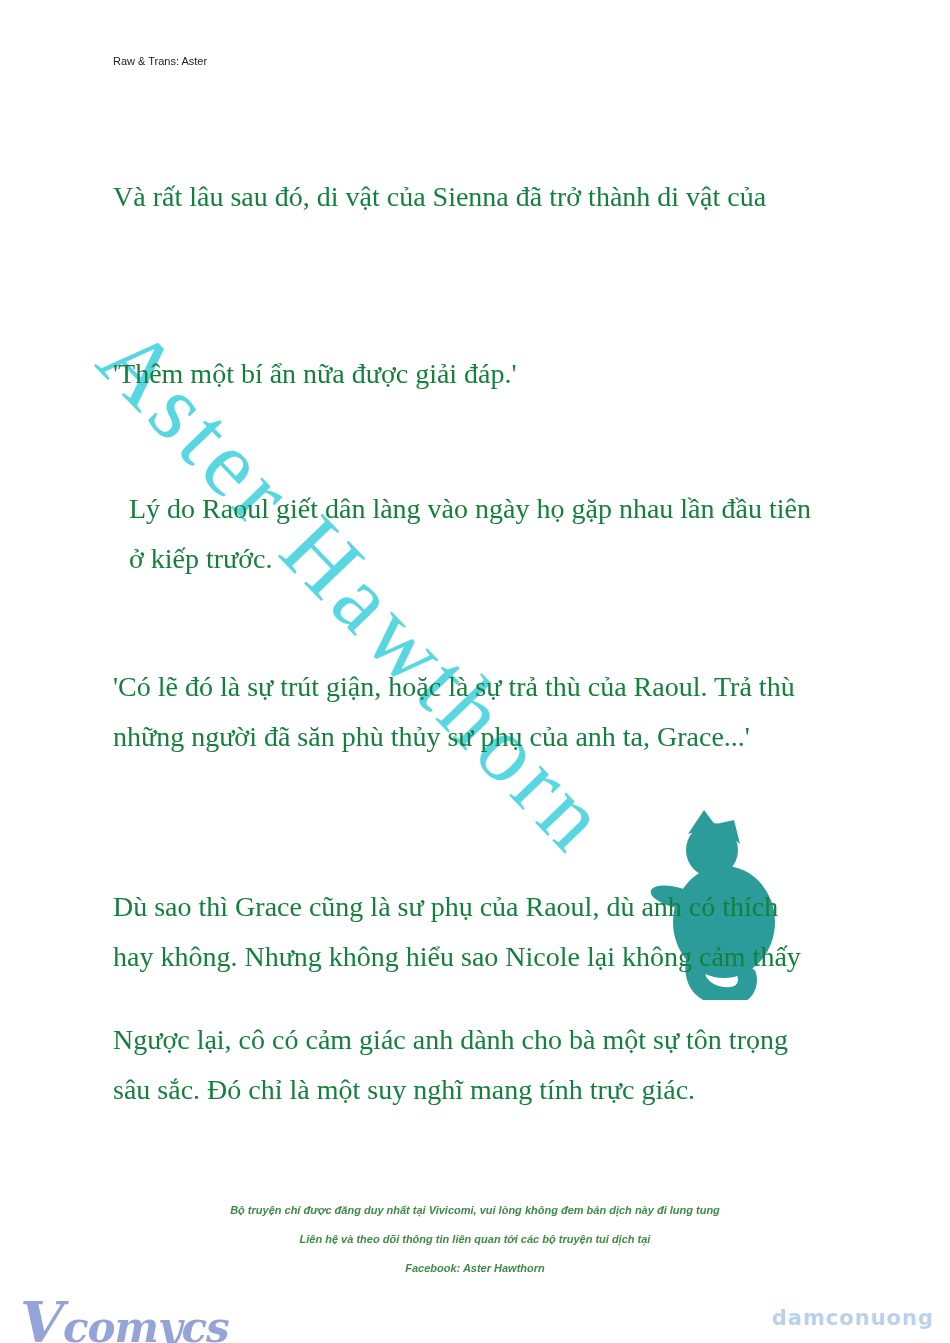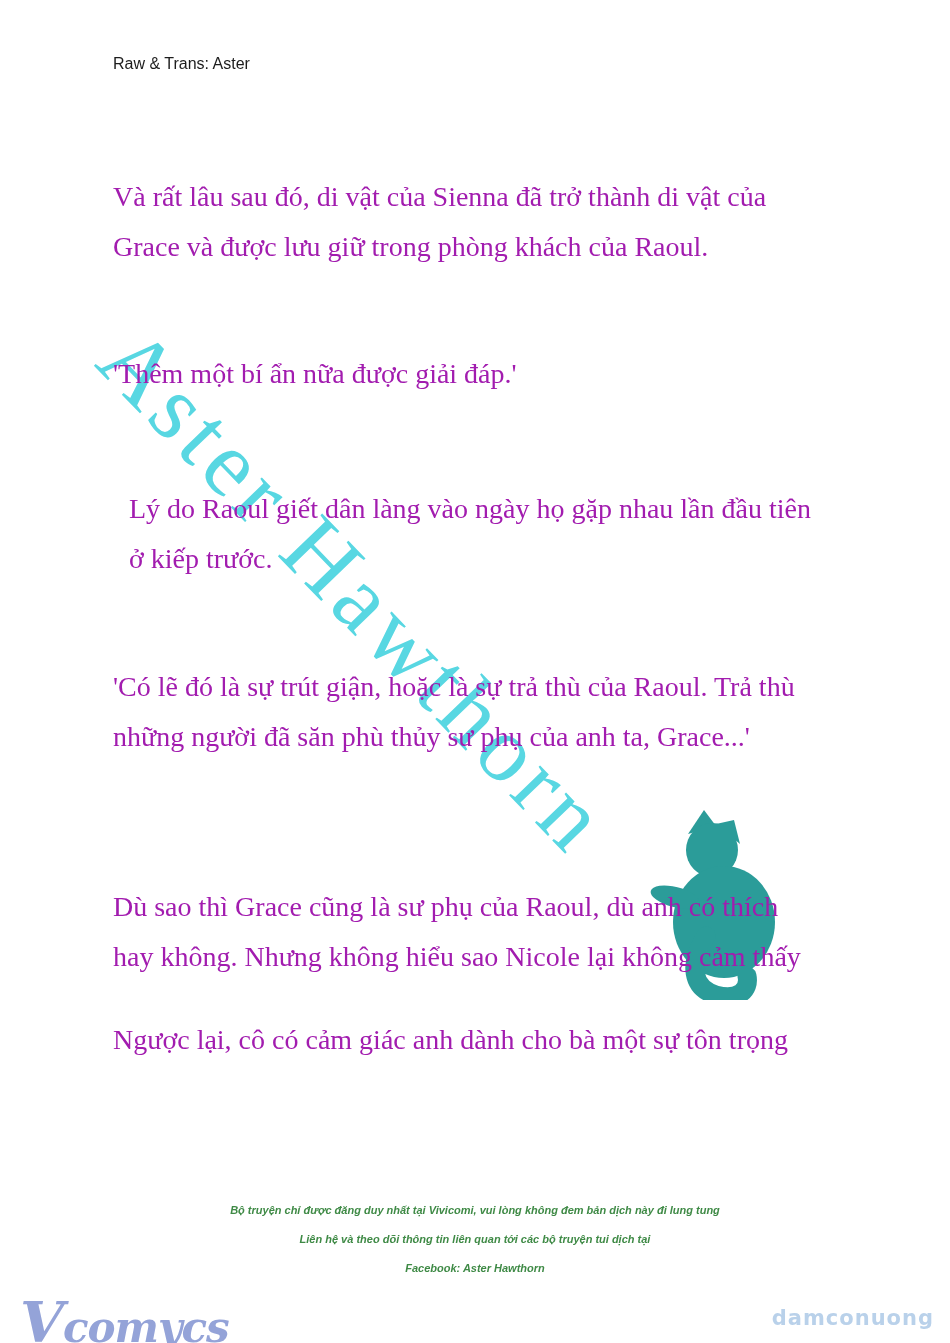--- a/index.html
+++ b/index.html
@@ -7,21 +7,21 @@
     position:relative;
     width:950px;height:1343px;
     background:#ffffff;
     overflow:hidden;
     font-family:"Liberation Serif", serif;
   }
   
   .credit{
     position:absolute;left:113px;top:55px;
     font-family:"Liberation Sans", sans-serif;
-    font-size:16px;color:#1c1c1c;
+    font-size:11px;color:#1c1c1c;
     z-index:2;
   }
   
   .watermark{
     position:absolute;left:150px;top:310px;
     font-family:"Liberation Serif", serif;
     font-size:94px;letter-spacing:6px;
     color:var(--wm-color,#58d7e2);
     white-space:nowrap;line-height:1;
     transform:rotate(46deg);
@@ -30,21 +30,21 @@
   }
   
   .cat{
     position:absolute;left:648px;top:808px;
     width:130px;height:192px;
     z-index:0;
   }
   
   .para{
     position:absolute;left:113px;width:745px;
-    font-size:28px;line-height:50px;color:#a21caf;
+    font-size:28px;line-height:50px;color:#15803d;
     z-index:1;
   }
   .p1{top:172px;}
   .p2{top:349px;}
   .p3{top:484px;margin-left:16px;}
   .p4{top:662px;}
   .p5{top:882px;}
   .p6{top:1015px;}
   
   .footer{
@@ -91,21 +91,20 @@
       <polygon points="68,16 86,12 92,36"></polygon>
       <ellipse cx="64" cy="42" rx="26" ry="27"></ellipse>
       <ellipse cx="76" cy="114" rx="51" ry="56"></ellipse>
       <ellipse cx="27" cy="89" rx="25" ry="10" transform="rotate(14 27 89)"></ellipse>
     </g>
     <path d="M58,128 C40,156 44,180 68,187 C90,193 102,182 99,168" fill="none" style="stroke:var(--cat-color,#2b9c99)" stroke-width="19" stroke-linecap="round"></path>
   </svg>
 
   <div class="para p1">
     <div>Và rất lâu sau đó, di vật của Sienna đã trở thành di vật của</div>
-    <div>Grace và được lưu giữ trong phòng khách của Raoul.</div>
   </div>
 
   <div class="para p2">
     <div>'Thêm một bí ẩn nữa được giải đáp.'</div>
   </div>
 
   <div class="para p3">
     <div>Lý do Raoul giết dân làng vào ngày họ gặp nhau lần đầu tiên</div>
     <div>ở kiếp trước.</div>
   </div>
@@ -115,20 +114,21 @@
     <div>những người đã săn phù thủy sư phụ của anh ta, Grace...'</div>
   </div>
 
   <div class="para p5">
     <div>Dù sao thì Grace cũng là sư phụ của Raoul, dù anh có thích</div>
     <div>hay không. Nhưng không hiểu sao Nicole lại không cảm thấy</div>
   </div>
 
   <div class="para p6">
     <div>Ngược lại, cô có cảm giác anh dành cho bà một sự tôn trọng</div>
+    <div>sâu sắc. Đó chỉ là một suy nghĩ mang tính trực giác.</div>
   </div>
 
   <div class="footer">
     <div>Bộ truyện chỉ được đăng duy nhất tại Vivicomi, vui lòng không đem bản dịch này đi lung tung</div>
     <div>Liên hệ và theo dõi thông tin liên quan tới các bộ truyện tui dịch tại</div>
     <div>Facebook: Aster Hawthorn</div>
   </div>
 
   <div class="vcomycs">Vcomycs</div>
 

